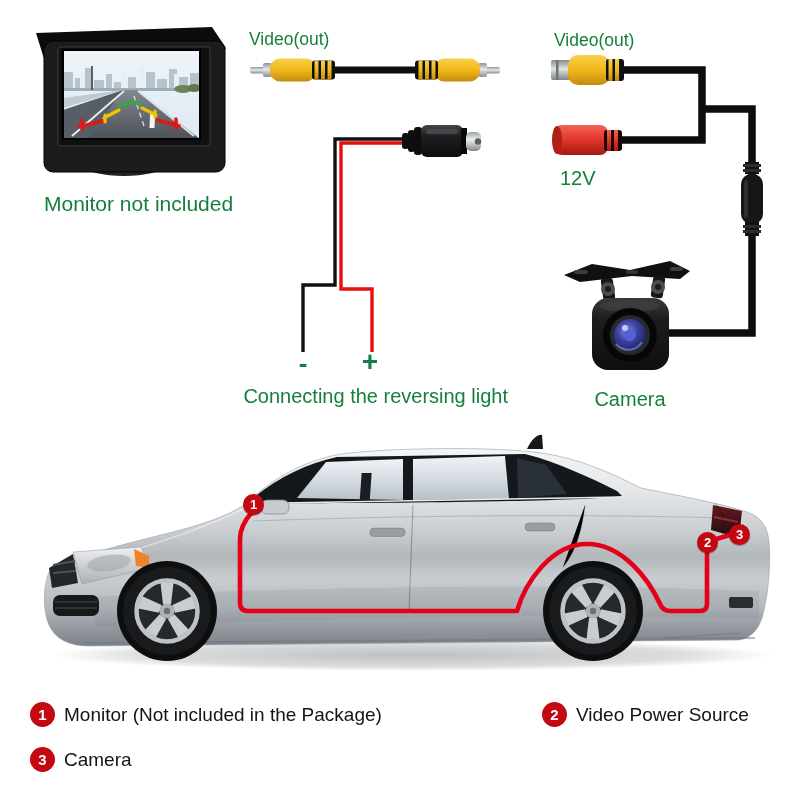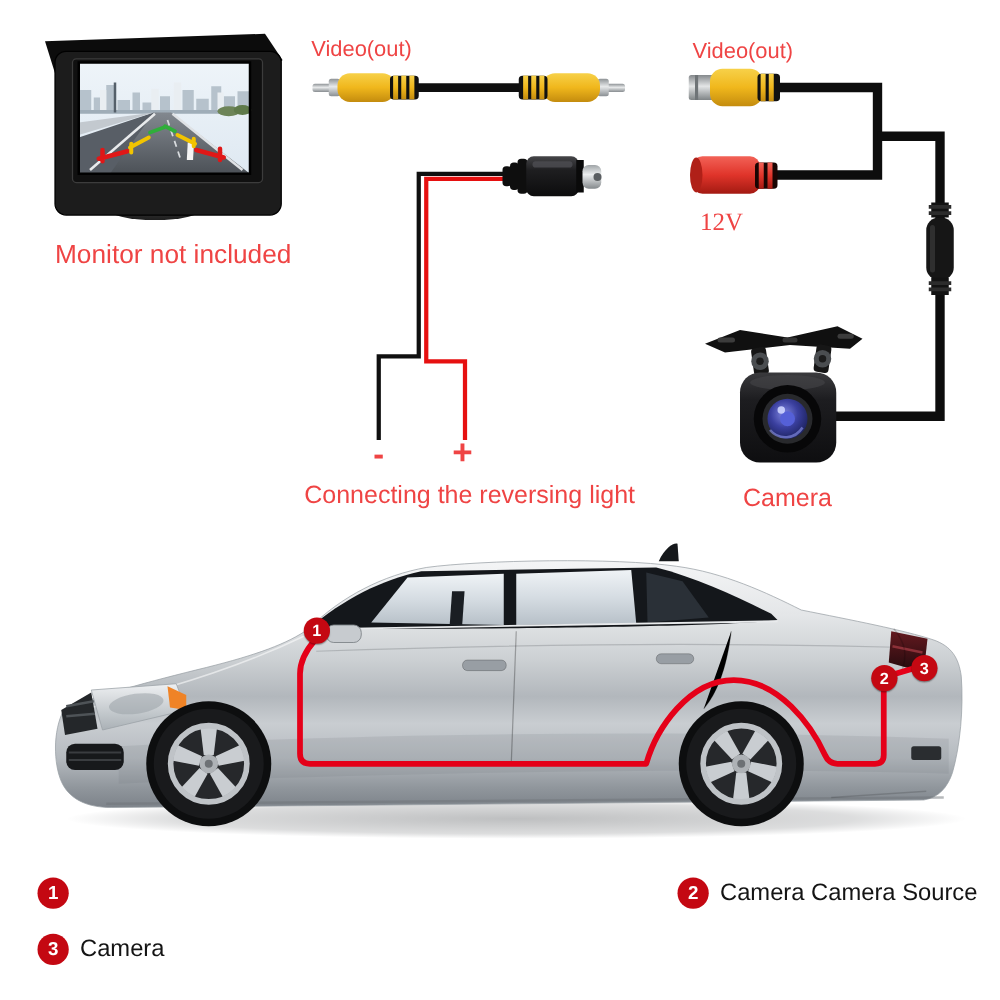--- a/index.html
+++ b/index.html
@@ -1,19 +1,19 @@
 <!DOCTYPE html>
 <html><head>
 <meta charset="utf-8">
 <style>
   html,body{margin:0;padding:0;background:#fff;}
   #stage{position:relative;width:800px;height:800px;background:#fff;overflow:hidden;
          font-family:"Liberation Sans","DejaVu Sans",sans-serif;color:#1b1b1b;}
   .abs{position:absolute;}
-  .lbl{position:absolute;white-space:nowrap;color:#ef4444;}
+  .lbl{position:absolute;white-space:nowrap;color:#15803d;}
   .badge{position:absolute;width:21px;height:21px;border-radius:50%;
          background:#c40812;color:#fff;font-size:13px;font-weight:bold;
          display:flex;align-items:center;justify-content:center;
          box-shadow:0 1px 1px rgba(0,0,0,.35);}
   .legend-badge{position:absolute;width:25px;height:25px;border-radius:50%;
          background:#c40812;color:#fff;font-size:15px;font-weight:bold;
          display:flex;align-items:center;justify-content:center;}
   .legend-label{position:absolute;font-size:19px;color:#141414;white-space:nowrap;}
   svg{display:block;}
 </style>
@@ -206,21 +206,21 @@
       <rect x="62" y="250" width="77" height="72" rx="16" fill="url(#camG)"></rect>
       <ellipse cx="100" cy="258" rx="30" ry="6" fill="#454548" opacity="0.6"></ellipse>
       <circle cx="100" cy="287" r="27" fill="#070708"></circle>
       <circle cx="100" cy="287" r="20" fill="#28292c"></circle>
       <circle cx="100" cy="287" r="16" fill="url(#lensG)"></circle>
       <circle cx="100" cy="287" r="6" fill="#5560d8"></circle>
       <circle cx="95" cy="280" r="3" fill="#cdd4ff" opacity="0.9"></circle>
       <path d="M 86 296 A 16 16 0 0 0 112 294" stroke="#8d96ee" stroke-width="2" fill="none" opacity="0.6"></path>
     </g>
   </svg>
-  <div class="lbl" style="left:560px;top:167px;font-size:20px;font-family:Liberation Serif, serif;">12V</div>
+  <div class="lbl" style="left:560px;top:167px;font-size:20px;">12V</div>
   <div class="lbl" style="left:565px;top:388px;width:130px;text-align:center;font-size:20px;">Camera</div>
 
   <svg class="abs" style="left:290px;top:118px;" width="205" height="240" viewBox="0 0 205 240">
     <defs>
       <linearGradient id="tipG" x1="0" y1="0" x2="0" y2="1">
         <stop offset="0" stop-color="#9fa4a7"></stop>
           <stop offset="0.4" stop-color="#eceeef"></stop>
           <stop offset="1" stop-color="#84898c"></stop>
       </linearGradient>
       <linearGradient id="plugG" x1="0" y1="0" x2="0" y2="1">
@@ -386,20 +386,21 @@
              Q 682 186, 682 179
              L 682 127
              M 688 115 L 705 110" fill="none" stroke="#e50019" stroke-width="4.6" stroke-linecap="round" stroke-linejoin="round"></path>
   </svg>
 
   <div class="badge" style="left:243px;top:494px;">1</div>
   <div class="badge" style="left:697px;top:532px;">2</div>
   <div class="badge" style="left:729px;top:524px;">3</div>
 
   <div class="legend-badge" style="left:30px;top:702px;">1</div>
+  <div class="legend-label" style="left:64px;top:704px;">Monitor (Not included in the Package)</div>
 
   <div class="legend-badge" style="left:542px;top:702px;">2</div>
-  <div class="legend-label" style="left:576px;top:704px;">Camera Camera Source</div>
+  <div class="legend-label" style="left:576px;top:704px;">Video Power Source</div>
 
   <div class="legend-badge" style="left:30px;top:747px;">3</div>
   <div class="legend-label" style="left:64px;top:749px;">Camera</div>
 
 </div>
 
 </body></html>

